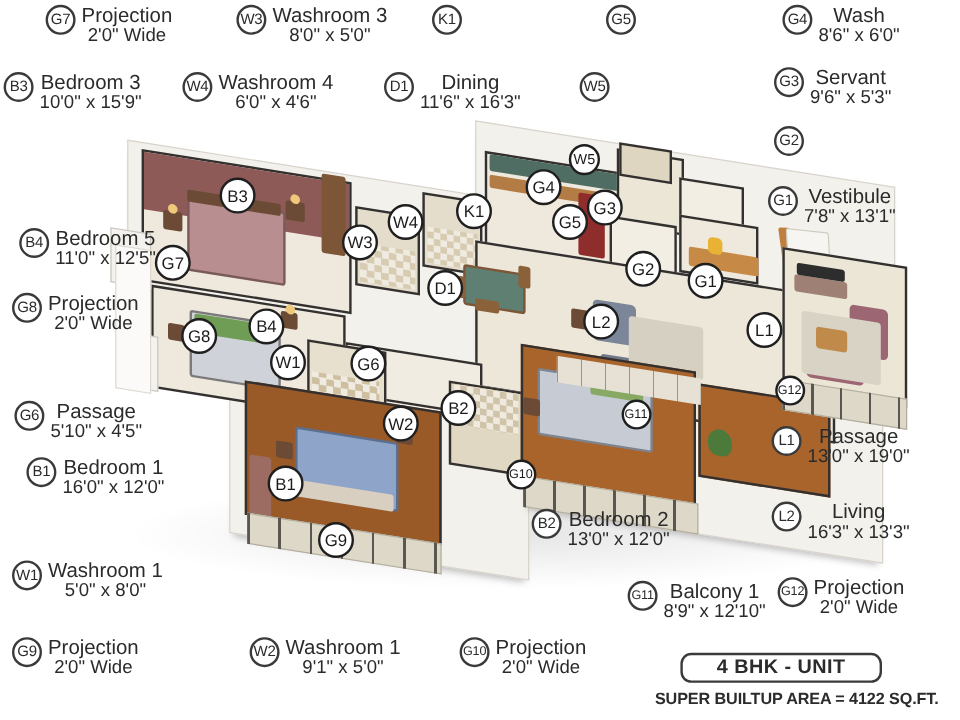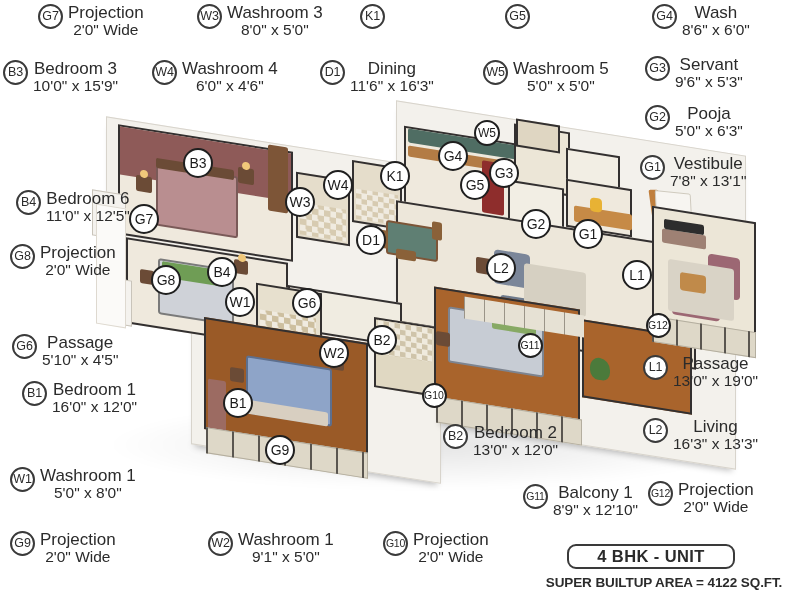--- a/index.html
+++ b/index.html
@@ -378,50 +378,42 @@
       </div>
       <div class="legend-entry" style="left: 320px; top: 60px;">
         <div class="badge">D1</div>
         <div class="legend-text">
           <div class="legend-name">Dining</div>
           <div class="legend-dim">11'6" x 16'3"</div>
         </div>
       </div>
       <div class="legend-entry" style="left: 483px; top: 60px;">
         <div class="badge">W5</div>
-        <div class="legend-text">
-          <div class="legend-name">Washroom 5</div>
-          <div class="legend-dim">5'0" x 5'0"</div>
-        </div>
       </div>
       <div class="legend-entry" style="left: 645px; top: 56px;">
         <div class="badge">G3</div>
         <div class="legend-text">
           <div class="legend-name">Servant</div>
           <div class="legend-dim">9'6" x 5'3"</div>
         </div>
       </div>
       <div class="legend-entry" style="left: 645px; top: 105px;">
         <div class="badge">G2</div>
-        <div class="legend-text">
-          <div class="legend-name">Pooja</div>
-          <div class="legend-dim">5'0" x 6'3"</div>
-        </div>
       </div>
       <div class="legend-entry" style="left: 640px; top: 155px;">
         <div class="badge">G1</div>
         <div class="legend-text">
           <div class="legend-name">Vestibule</div>
           <div class="legend-dim">7'8" x 13'1"</div>
         </div>
       </div>
       <div class="legend-entry" style="left: 16px; top: 190px;">
         <div class="badge">B4</div>
         <div class="legend-text">
-          <div class="legend-name">Bedroom 6</div>
+          <div class="legend-name">Bedroom 5</div>
           <div class="legend-dim">11'0" x 12'5"</div>
         </div>
       </div>
       <div class="legend-entry" style="left: 10px; top: 244px;">
         <div class="badge">G8</div>
         <div class="legend-text">
           <div class="legend-name">Projection</div>
           <div class="legend-dim">2'0" Wide</div>
         </div>
       </div>

